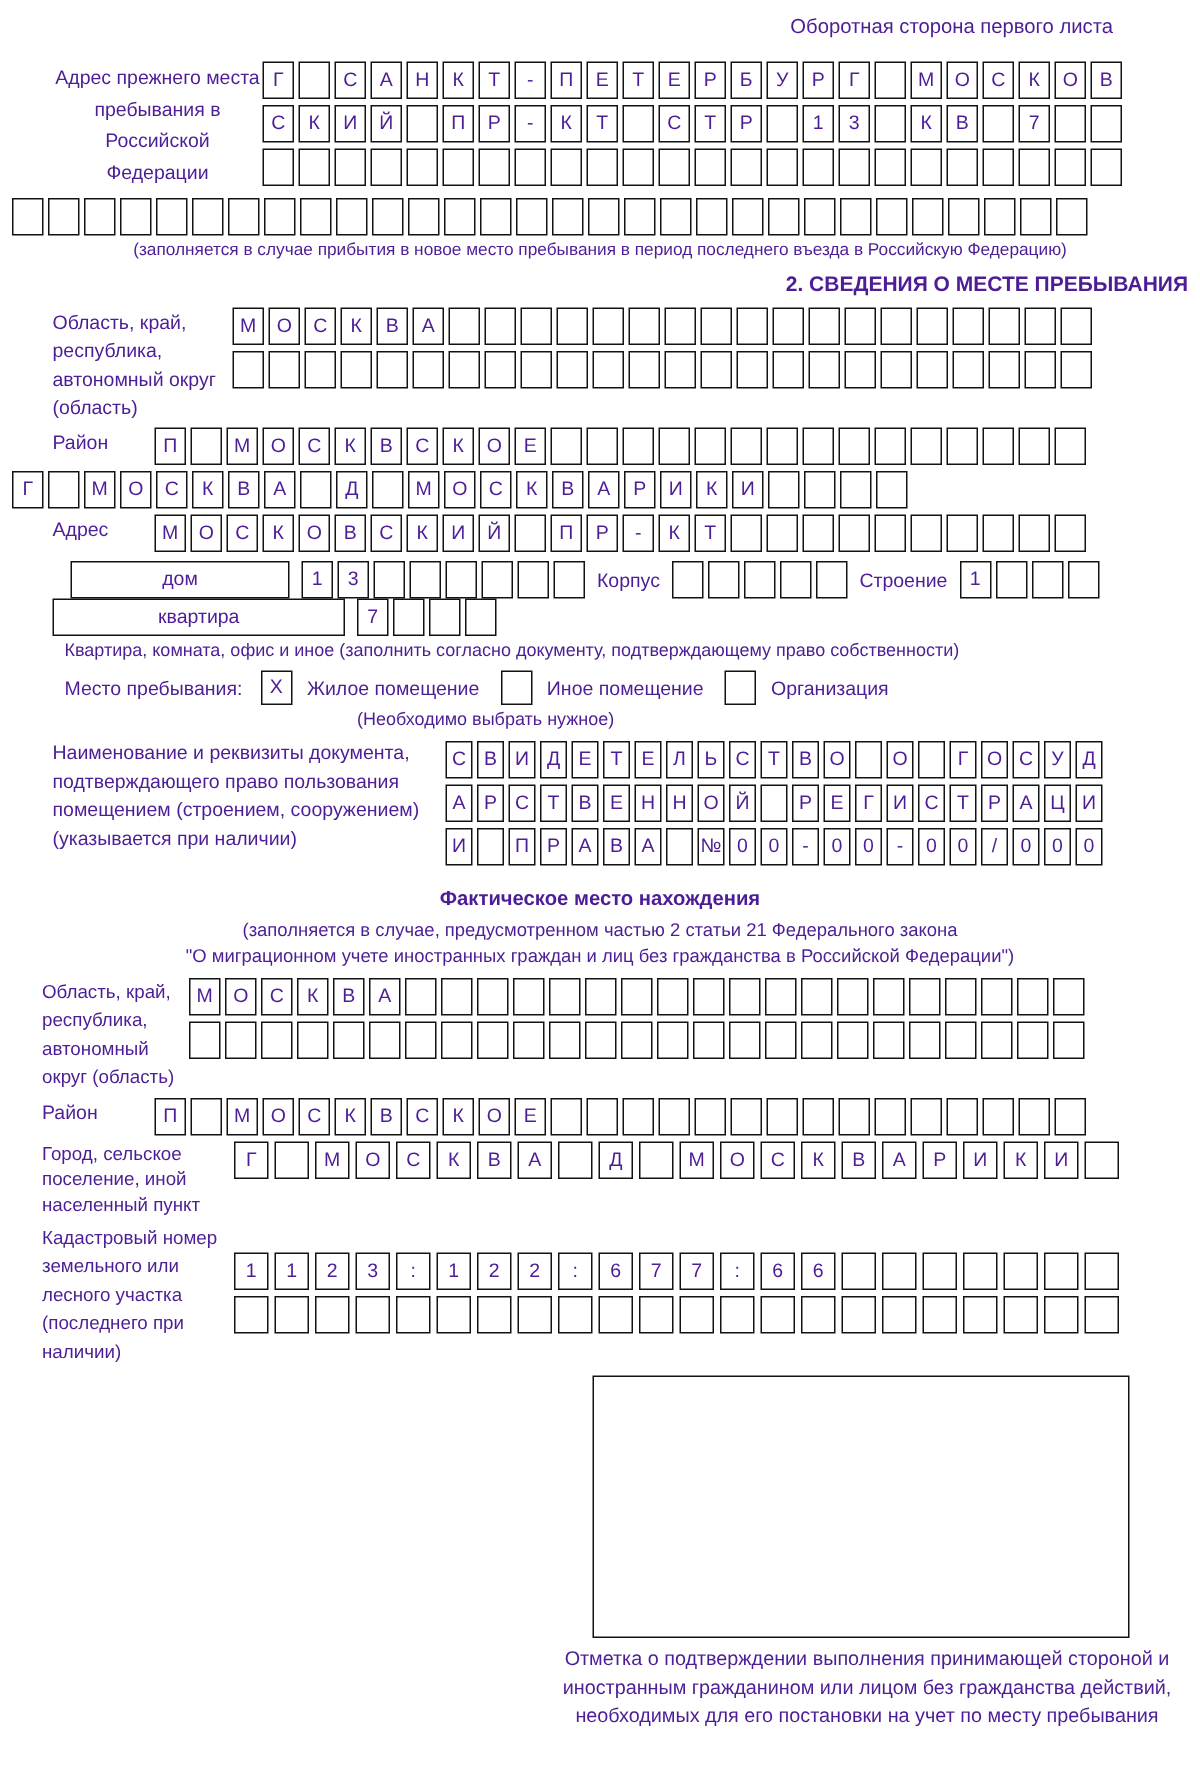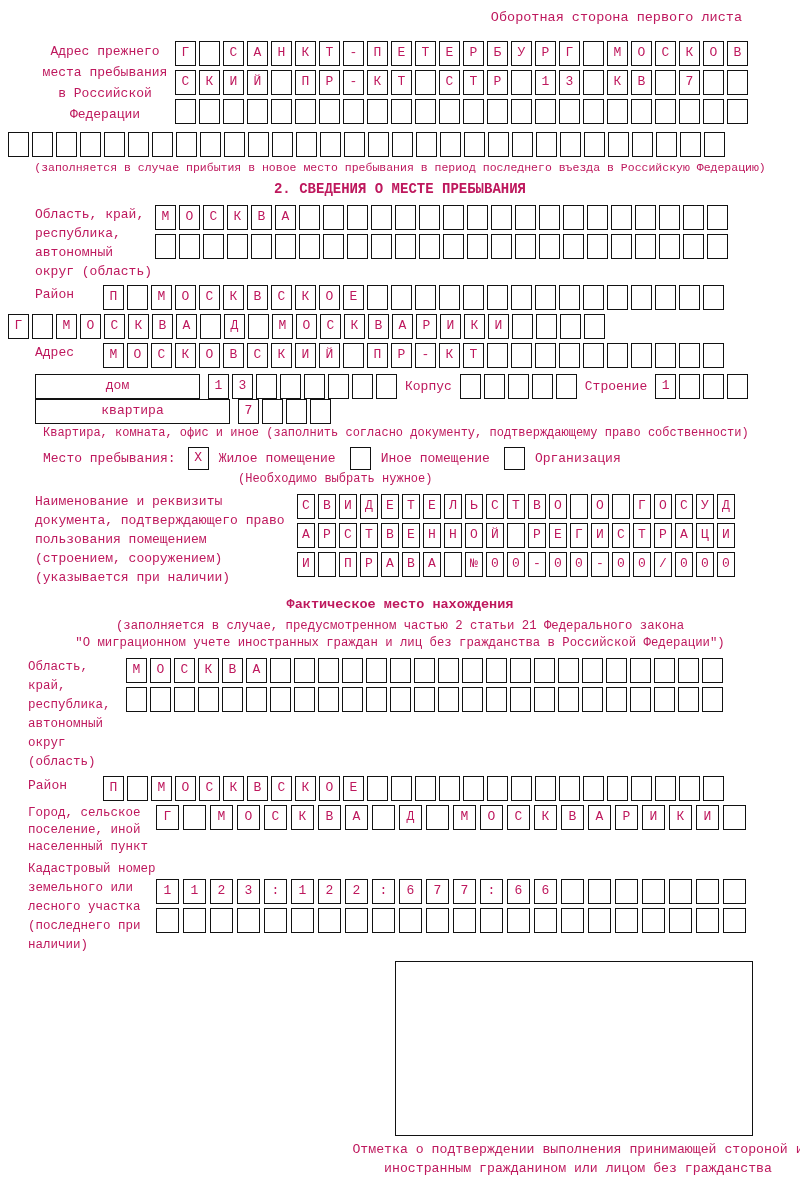--- a/index.html
+++ b/index.html
@@ -1,17 +1,17 @@
 <!DOCTYPE html>
 <html><head>
 <meta charset="utf-8">
 <style>
   html,body{margin:0;padding:0;background:#fff;}
-  .page{width:800px;height:1180px;box-sizing:border-box;padding:10px 0 0 8px;background:#fff;color:#be185d;
-        font-family:Liberation Mono, monospace;font-size:13px;position:relative;overflow:hidden;}
+  .page{width:800px;height:1180px;box-sizing:border-box;padding:10px 0 0 8px;background:#fff;color:#4c1d95;
+        font-family:Liberation Sans, sans-serif;font-size:13px;position:relative;overflow:hidden;}
   .top-note{text-align:right;padding-right:58px;font-size:13.5px;margin-bottom:16px;}
   .frow{display:flex;align-items:flex-start;}
   .lbl{box-sizing:border-box;padding-left:27px;line-height:20px;font-size:13px;flex:0 0 auto;}
   .lbl-prev{width:167px;line-height:21px;text-align:center;}
   .lbl-region{width:147px;line-height:19px;}
   .lbl-district{width:95px;}
   .lbl-city{width:110px;line-height:17px;}
   .lbl-street{width:95px;}
   .lbl-doc{width:289px;line-height:19px;}
   .lbl-fregion{width:118px;padding-left:20px;line-height:19px;font-size:12.5px;}
@@ -22,26 +22,26 @@
   .cells{display:flex;gap:3px;}
   .cell{box-sizing:border-box;flex:0 0 auto;width:21px;height:25px;border:1.7px solid #121212;
         text-align:center;line-height:22px;font-size:13px;}
   .cells-sm .cell{width:18px;}
   .cells-lg{gap:4px;}
   .cells-lg .cell{width:23px;}
   .fullrow{margin-top:4px;}
   .caption{font-size:11.5px;line-height:15px;}
   .caption.center{text-align:center;width:784px;margin:3px 0 6px 0;}
   .caption.left{margin:2px 0 4px 35px;font-size:12px;}
-  .sec-title{font-weight:bold;text-align:center;width:784px;font-size:14px;margin:4px 0 8px 0;}
+  .sec-title{font-weight:bold;text-align:right;width:784px;font-size:14px;margin:4px 0 8px 0;}
   .sub-title{font-weight:bold;text-align:center;width:784px;font-size:13.5px;margin:10px 0 6px 0;}
   .sub-cap{text-align:center;width:784px;font-size:12.3px;line-height:17px;}
   .widebox{box-sizing:border-box;height:25px;border:1.7px solid #121212;text-align:center;line-height:22px;
            font-size:13px;flex:0 0 auto;}
-  .house-box{width:165px;margin-left:27px;margin-right:8px;}
+  .house-box{width:146px;margin-left:39px;margin-right:8px;}
   .apt-box{width:195px;margin-left:27px;margin-right:8px;}
   .inline-lbl{line-height:25px;margin:0 8px;flex:0 0 auto;}
   .stay-row{margin:6px 0 0 35px;align-items:center;}
   .checkbox{box-sizing:border-box;display:inline-block;width:21px;height:23px;border:1.6px solid #121212;
             text-align:center;line-height:20px;font-size:13px;flex:0 0 auto;}
   .stay-lbl{margin-right:12px;}
   .opt-lbl{margin:0 14px 0 10px;}
   .stay-note{margin:2px 0 6px 230px;font-size:12px;}
   .mb4{margin-bottom:4px;} .mb6{margin-bottom:6px;} .mt6{margin-top:6px;}
   .doc-rows{margin-top:2px;}

